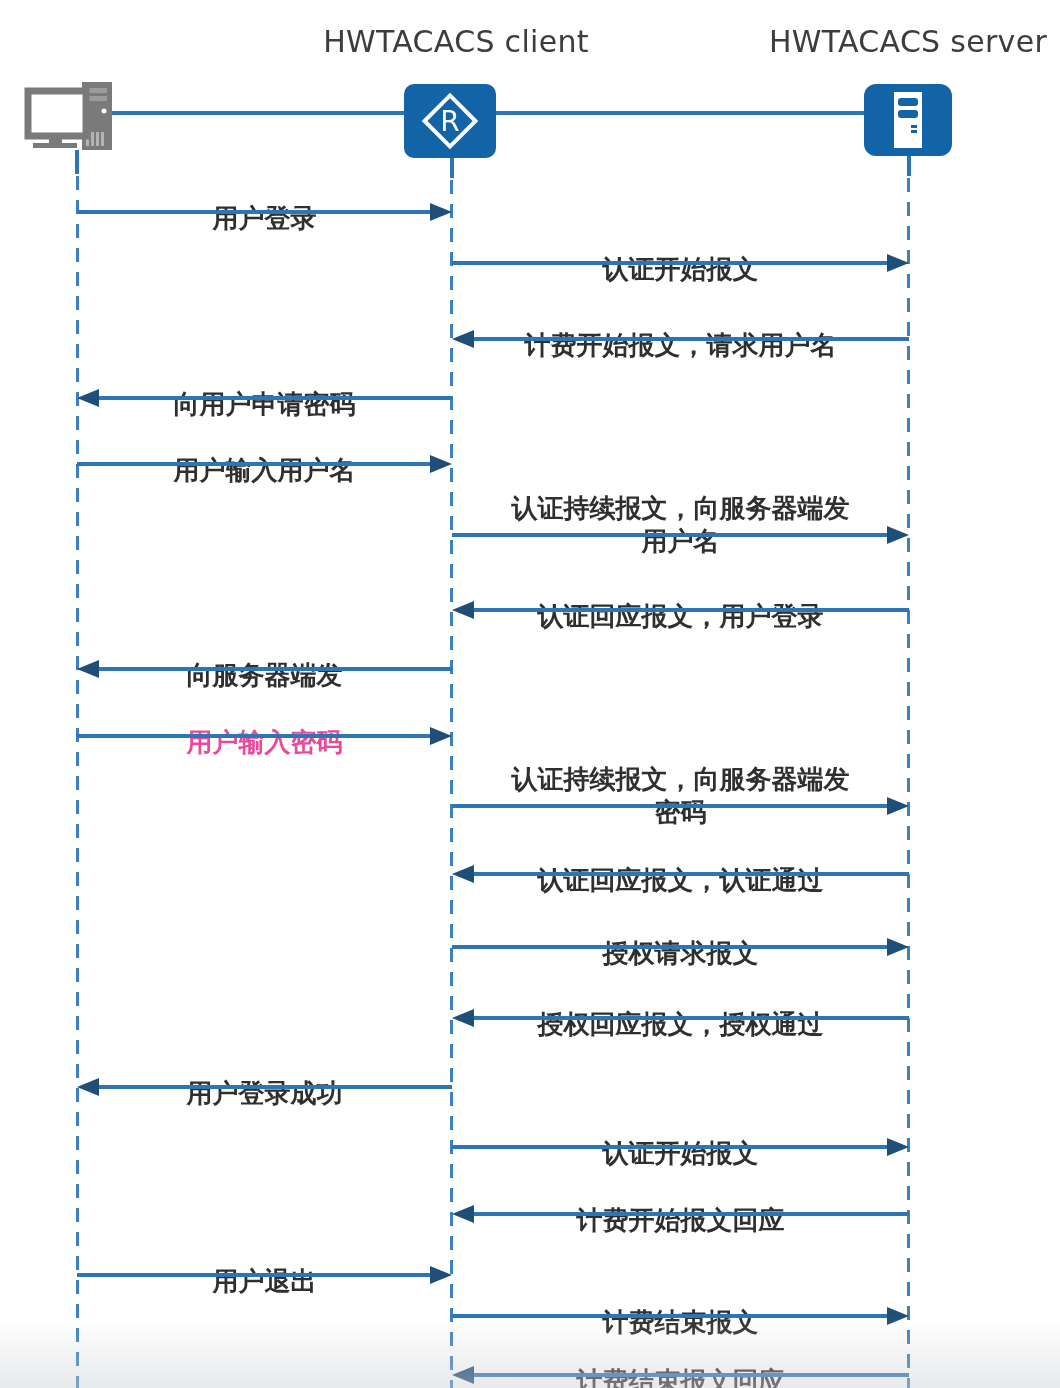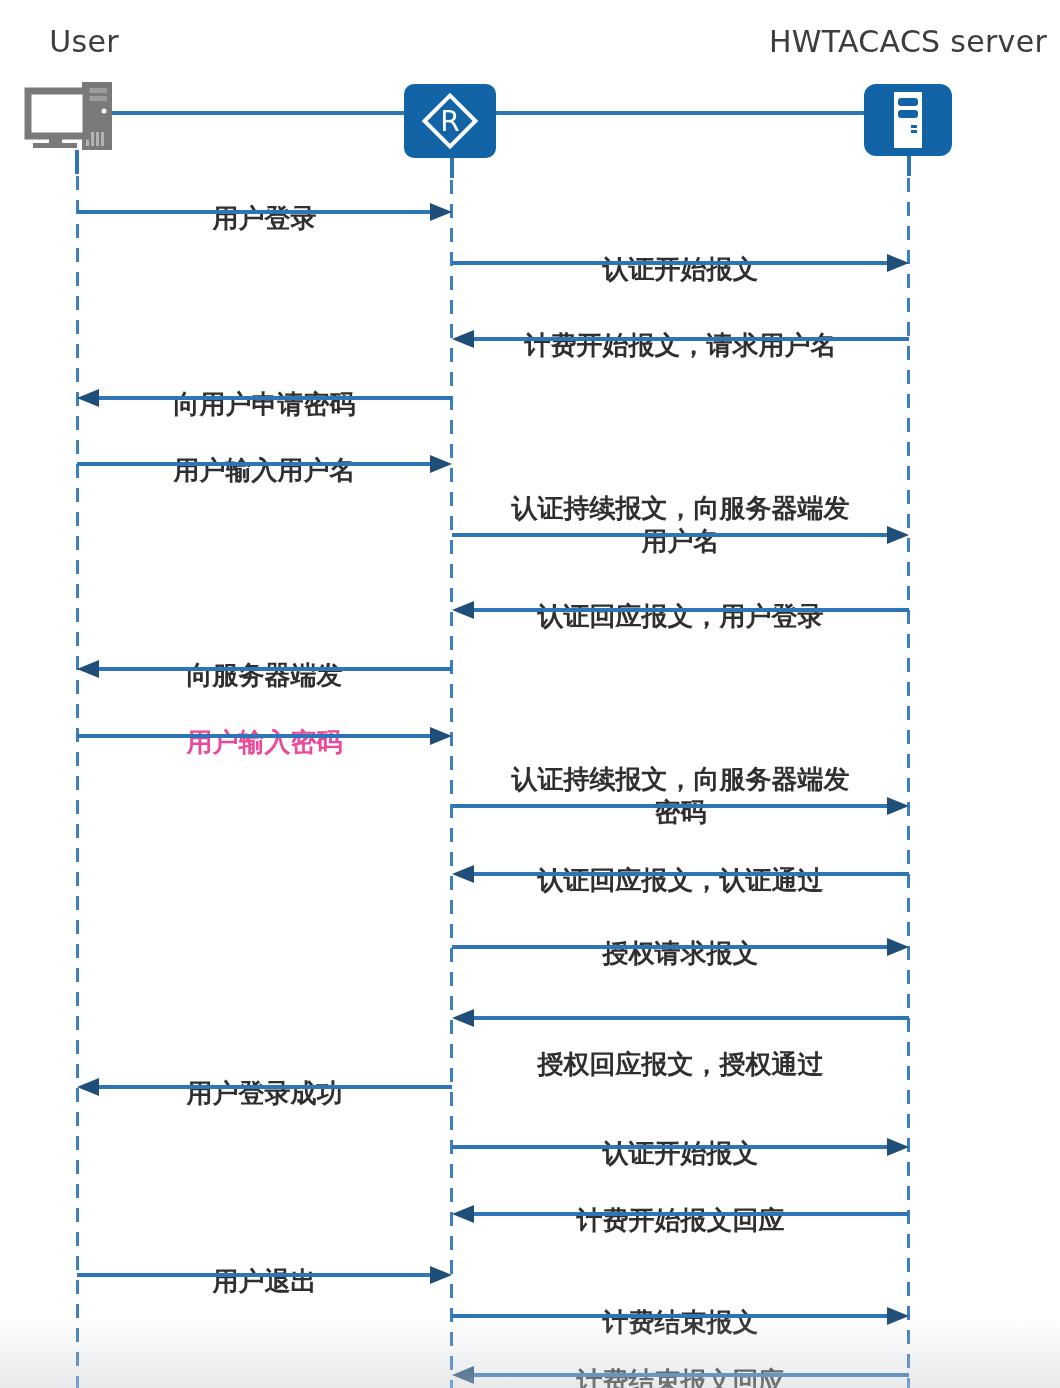--- a/index.html
+++ b/index.html
@@ -29,21 +29,21 @@
   .bottom-fade{
     position:absolute;left:0;right:0;bottom:0;height:72px;pointer-events:none;
     background:linear-gradient(to bottom,rgba(255,255,255,0),rgba(203,206,211,0.45));
   }
 </style>
 </head>
 <body>
 
 <div class="stage">
 
-  <div class="actor-header" style="left:4px;width:160px;">User</div>
+  <div class="actor-header" style="left:256px;width:400px;">HWTACACS client</div>
   <div class="actor-header" style="left:708px;width:400px;">HWTACACS server</div>
 
   <div class="backbone" style="left:112px;top:111px;width:754px;"></div>
 
   <div class="icon-box" style="left:24px;top:80px;">
     <svg width="96" height="74" viewBox="0 0 96 74">
       <rect x="58" y="2" width="30" height="68" fill="#7a7a7a"></rect>
       <rect x="63" y="8" width="20" height="5" fill="#9b9b9b"></rect>
       <rect x="63" y="16" width="20" height="5" fill="#9b9b9b"></rect>
       <circle cx="80" cy="31" r="2.5" fill="#ffffff"></circle>
@@ -118,21 +118,21 @@
       <div class="msg-label multi" style="left: 452px; width: 457px; top: 736px; color: rgb(47, 47, 47);">认证持续报文，向服务器端发
 密码</div>
       <div class="msg-line" style="top: 804px; left: 452px; width: 437px; background: rgb(46, 117, 182);"></div>
       <div class="msg-head right" style="top: 797px; left: 887px; border-left-color: rgb(31, 78, 121);"></div>
       <div class="msg-label" style="left: 452px; width: 457px; top: 837px; color: rgb(47, 47, 47);">认证回应报文，认证通过</div>
       <div class="msg-line" style="top: 872px; left: 472px; width: 437px; background: rgb(46, 117, 182);"></div>
       <div class="msg-head left" style="top: 865px; left: 452px; border-right-color: rgb(31, 78, 121);"></div>
       <div class="msg-label" style="left: 452px; width: 457px; top: 910px; color: rgb(47, 47, 47);">授权请求报文</div>
       <div class="msg-line" style="top: 945px; left: 452px; width: 437px; background: rgb(46, 117, 182);"></div>
       <div class="msg-head right" style="top: 938px; left: 887px; border-left-color: rgb(31, 78, 121);"></div>
-      <div class="msg-label" style="left: 452px; width: 457px; top: 1021px; color: rgb(47, 47, 47);">授权回应报文，授权通过</div>
+      <div class="msg-label" style="left: 452px; width: 457px; top: 981px; color: rgb(47, 47, 47);">授权回应报文，授权通过</div>
       <div class="msg-line" style="top: 1016px; left: 472px; width: 437px; background: rgb(46, 117, 182);"></div>
       <div class="msg-head left" style="top: 1009px; left: 452px; border-right-color: rgb(31, 78, 121);"></div>
       <div class="msg-label" style="left: 77px; width: 375px; top: 1050px; color: rgb(47, 47, 47);">用户登录成功</div>
       <div class="msg-line" style="top: 1085px; left: 97px; width: 355px; background: rgb(46, 117, 182);"></div>
       <div class="msg-head left" style="top: 1078px; left: 77px; border-right-color: rgb(31, 78, 121);"></div>
       <div class="msg-label" style="left: 452px; width: 457px; top: 1110px; color: rgb(47, 47, 47);">认证开始报文</div>
       <div class="msg-line" style="top: 1145px; left: 452px; width: 437px; background: rgb(46, 117, 182);"></div>
       <div class="msg-head right" style="top: 1138px; left: 887px; border-left-color: rgb(31, 78, 121);"></div>
       <div class="msg-label" style="left: 452px; width: 457px; top: 1177px; color: rgb(47, 47, 47);">计费开始报文回应</div>
       <div class="msg-line" style="top: 1212px; left: 472px; width: 437px; background: rgb(46, 117, 182);"></div>

